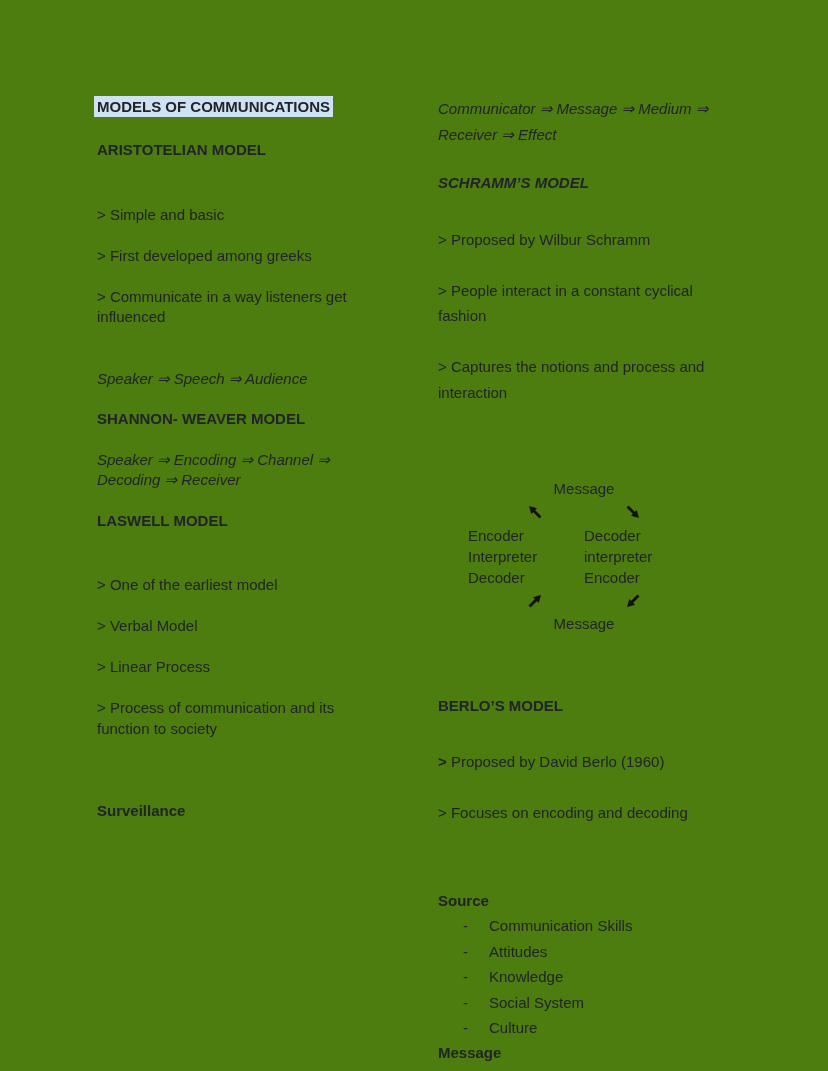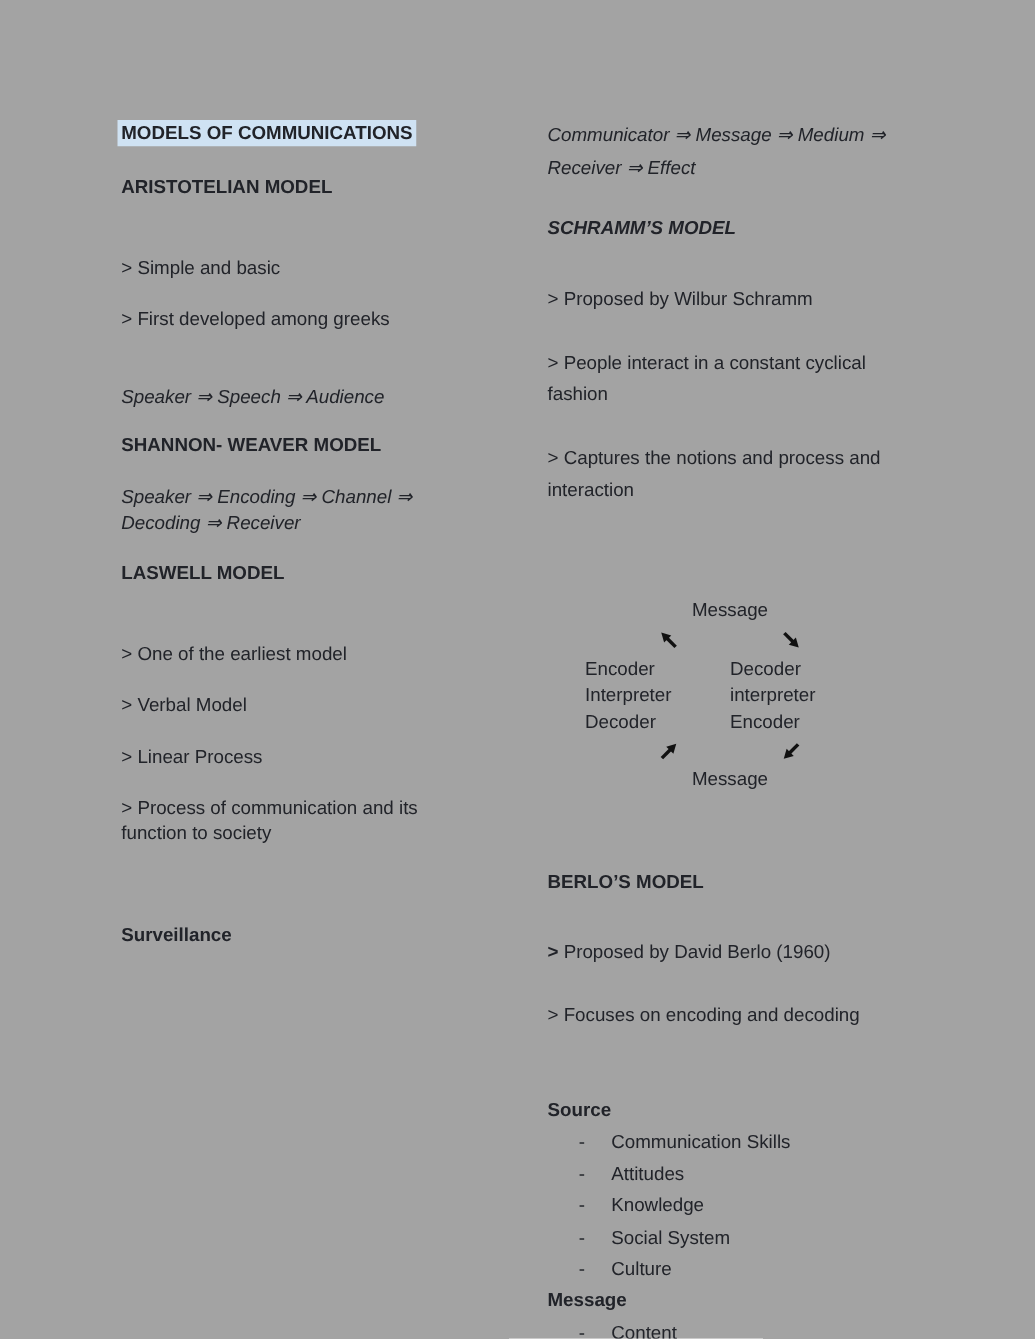--- a/index.html
+++ b/index.html
@@ -1,19 +1,19 @@
 <!DOCTYPE html>
 <html><head>
 <meta charset="utf-8">
 <style>
   html,body{margin:0;padding:0;background:#ffffff;}
   .page{
     position:relative;
     width:828px;height:1071px;
-    background:#a3a3a3;
+    background:#4d7c0f;
     font-family:"Liberation Sans",sans-serif;
     color:#212329;
     font-size:15px;
     overflow:hidden;
   }
   .col{position:absolute;top:96px;}
   .col-left{left:97px;width:332px;}
   .col-right{left:438px;width:300px;}
 
   .main-title{
@@ -51,21 +51,21 @@
   .mt-flow-l{margin-top:21px;}
   .mt-shannon{margin-top:19px;}
   .mt-laswell{margin-top:20px;}
   .mt-surveillance{margin-top:41px;}
 
   
   .mt-schramm{margin-top:26px;}
   .mt-points-r{margin-top:8px;}
   .mt-diagram{margin-top:48px;}
   .mt-berlo{margin-top:62px;}
-  .mt-source{margin-top:25px;}
+  .mt-source{margin-top:37px;}
 
   
   .diagram{width:232px;margin-left:30px;text-align:center;}
   .d-msg{line-height:20px;}
   .d-row{display:flex;}
   .d-half{width:116px;text-align:left;}
   .d-node{line-height:21px;white-space:pre-line;}
   .d-arrow-row{height:22px;margin:2px 0;align-items:center;}
   .d-arrow-row .d-half{display:flex;justify-content:center;}
   .arr{display:block;}
@@ -81,20 +81,22 @@
 <div class="page">
 
   <div class="col col-left">
 
     <div class="main-title">MODELS OF COMMUNICATIONS</div>
 
     <div class="heading mt-aristotle">ARISTOTELIAN MODEL</div>
     <div class="points mt-points-l">
       <div class="point">&gt; Simple and basic</div>
       <div class="point">&gt; First developed among greeks</div>
+      <div class="point">&gt; Communicate in a way listeners get
+influenced</div>
     </div>
     <div class="flow mt-flow-l">Speaker ⇒ Speech ⇒ Audience</div>
 
     <div class="heading mt-shannon">SHANNON- WEAVER MODEL</div>
     <div class="flow mt-flow-l">Speaker ⇒ Encoding ⇒ Channel ⇒
 Decoding ⇒ Receiver</div>
 
     <div class="heading mt-laswell">LASWELL MODEL</div>
     <div class="points mt-points-l">
       <div class="point">&gt; One of the earliest model</div>

